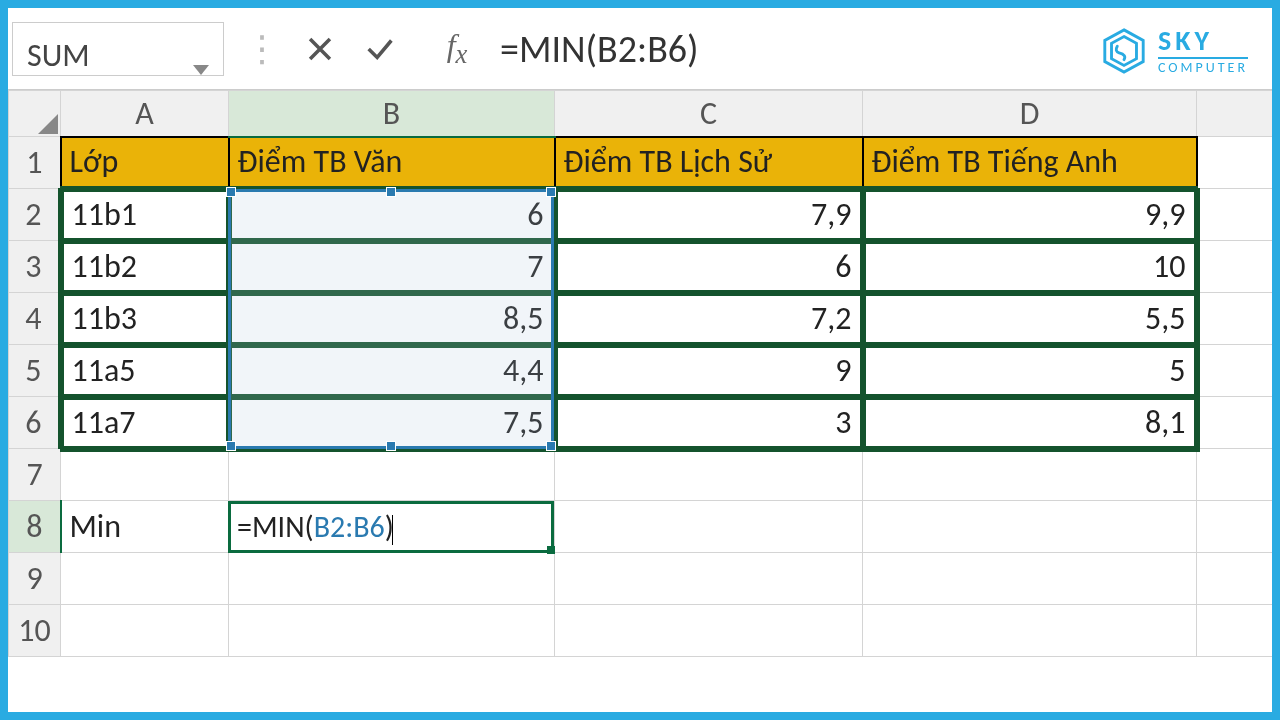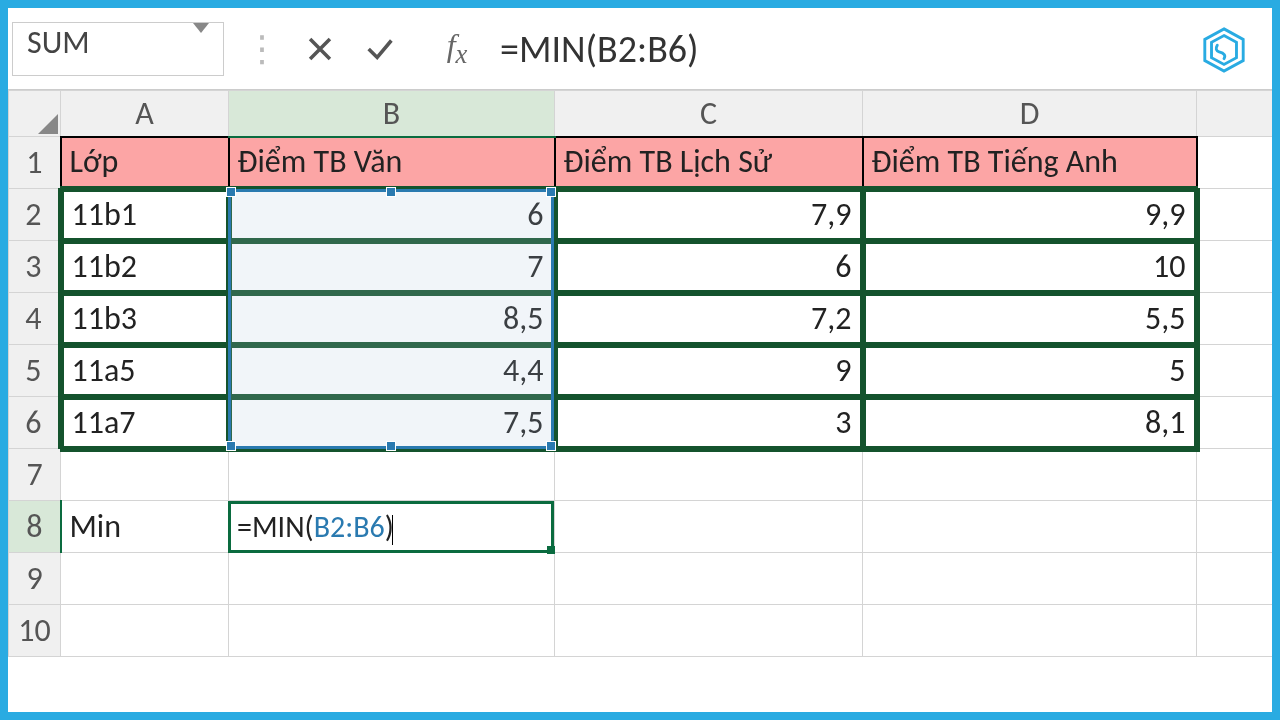--- a/index.html
+++ b/index.html
@@ -18,21 +18,21 @@
     align-items: center;
     border-bottom: 1px solid #ccc;
     padding: 0 4px;
     gap: 20px;
   }
   .name-box {
     width: 212px;
     height: 54px;
     border: 1px solid #ccc;
     display: flex;
-    align-items: flex-start;
+    align-items: flex-end;
     padding: 0 14px;
     font-size: 32px;
     color: #444;
     justify-content: space-between;
   }
   .dropdown-arrow {
     width: 0; height: 0;
     border-left: 8px solid transparent;
     border-right: 8px solid transparent;
     border-top: 10px solid #888;
@@ -121,21 +121,21 @@
     text-align: center;
     color: #555;
     width: 52px;
   }
   .col-a { width: 168px; }
   .col-b { width: 326px; }
   .col-c { width: 308px; }
   .col-d { width: 334px; }
   .col-e { width: 80px; }
   .header-row td {
-    background: #fca5a5;
+    background: #eab308;
     font-weight: 400;
     border: 2px solid #000;
   }
   .data-row td.bordered {
     border: 6px solid #14532d;
   }
   .num { text-align: right; }
   .sel-range {
     position: absolute;
     border: 3px solid #2a7ab0;
@@ -199,20 +199,24 @@
   </div>
   <div class="formula-input">=MIN(B2:B6)</div>
 </div>
 
 <div class="logo">
   <svg class="logo-hex" viewBox="0 0 50 50">
     <polygon points="25,3 45,14 45,36 25,47 5,36 5,14" fill="none" stroke="#29abe2" stroke-width="3"></polygon>
     <polygon points="25,10 38,17 38,33 25,40 12,33 12,17" fill="none" stroke="#29abe2" stroke-width="3"></polygon>
     <path d="M18 20 Q15 25 20 27 Q28 29 25 34" fill="none" stroke="#29abe2" stroke-width="3" stroke-linecap="round"></path>
   </svg>
+  <div class="logo-text">
+    <span class="top">SKY</span>
+    <span class="bot">COMPUTER</span>
+  </div>
 </div>
 
 <div class="grid">
 <table>
   <colgroup>
     <col style="width:52px">
     <col class="col-a">
         <col class="col-b">
         <col class="col-c">
         <col class="col-d">

